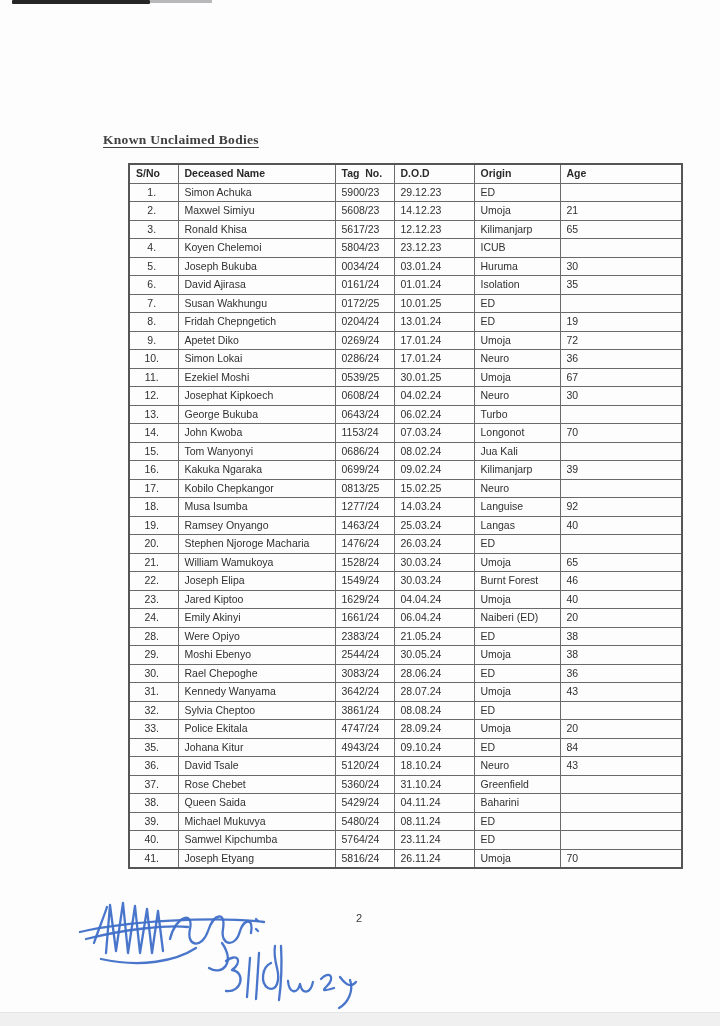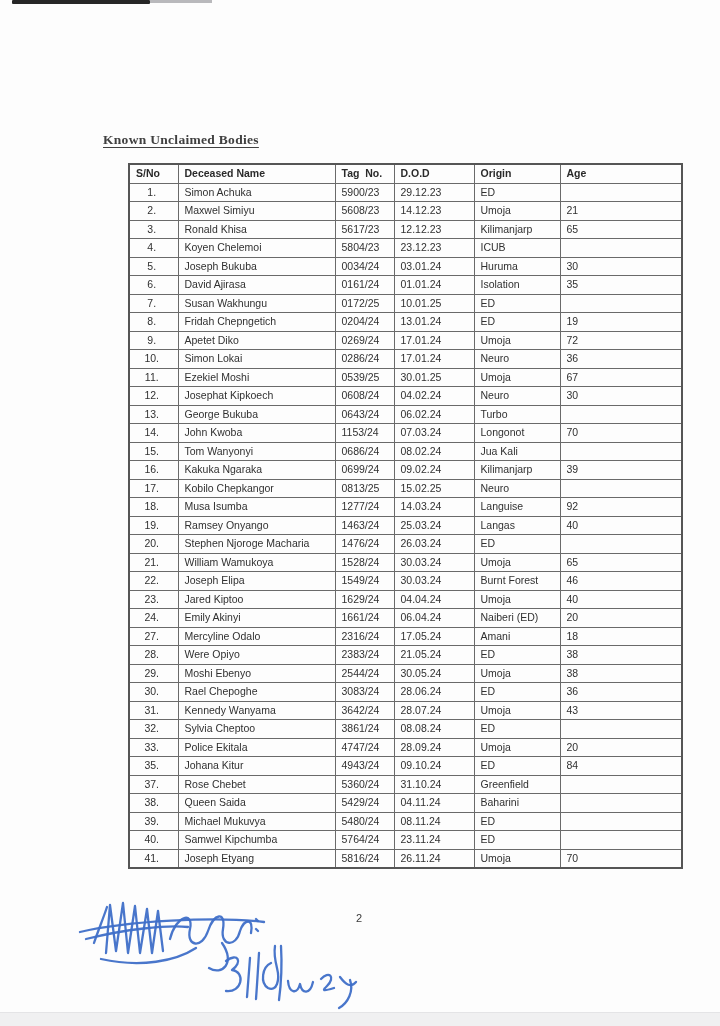--- a/index.html
+++ b/index.html
@@ -268,28 +268,20 @@
       </tr>
       <tr>
         <td class="c-sno">24.</td>
         <td class="c-name">Emily Akinyi</td>
         <td class="c-tag">1661/24</td>
         <td class="c-dod">06.04.24</td>
         <td class="c-origin">Naiberi (ED)</td>
         <td class="c-age">20</td>
       </tr>
       <tr>
-        <td class="c-sno">27.</td>
-        <td class="c-name">Mercyline Odalo</td>
-        <td class="c-tag">2316/24</td>
-        <td class="c-dod">17.05.24</td>
-        <td class="c-origin">Amani</td>
-        <td class="c-age">18</td>
-      </tr>
-      <tr>
         <td class="c-sno">28.</td>
         <td class="c-name">Were Opiyo</td>
         <td class="c-tag">2383/24</td>
         <td class="c-dod">21.05.24</td>
         <td class="c-origin">ED</td>
         <td class="c-age">38</td>
       </tr>
       <tr>
         <td class="c-sno">29.</td>
         <td class="c-name">Moshi Ebenyo</td>
@@ -330,20 +322,28 @@
         <td class="c-origin">Umoja</td>
         <td class="c-age">20</td>
       </tr>
       <tr>
         <td class="c-sno">35.</td>
         <td class="c-name">Johana Kitur</td>
         <td class="c-tag">4943/24</td>
         <td class="c-dod">09.10.24</td>
         <td class="c-origin">ED</td>
         <td class="c-age">84</td>
+      </tr>
+      <tr>
+        <td class="c-sno">36.</td>
+        <td class="c-name">David Tsale</td>
+        <td class="c-tag">5120/24</td>
+        <td class="c-dod">18.10.24</td>
+        <td class="c-origin">Neuro</td>
+        <td class="c-age">43</td>
       </tr>
       <tr>
         <td class="c-sno">37.</td>
         <td class="c-name">Rose Chebet</td>
         <td class="c-tag">5360/24</td>
         <td class="c-dod">31.10.24</td>
         <td class="c-origin">Greenfield</td>
         <td class="c-age"></td>
       </tr>
       <tr>

